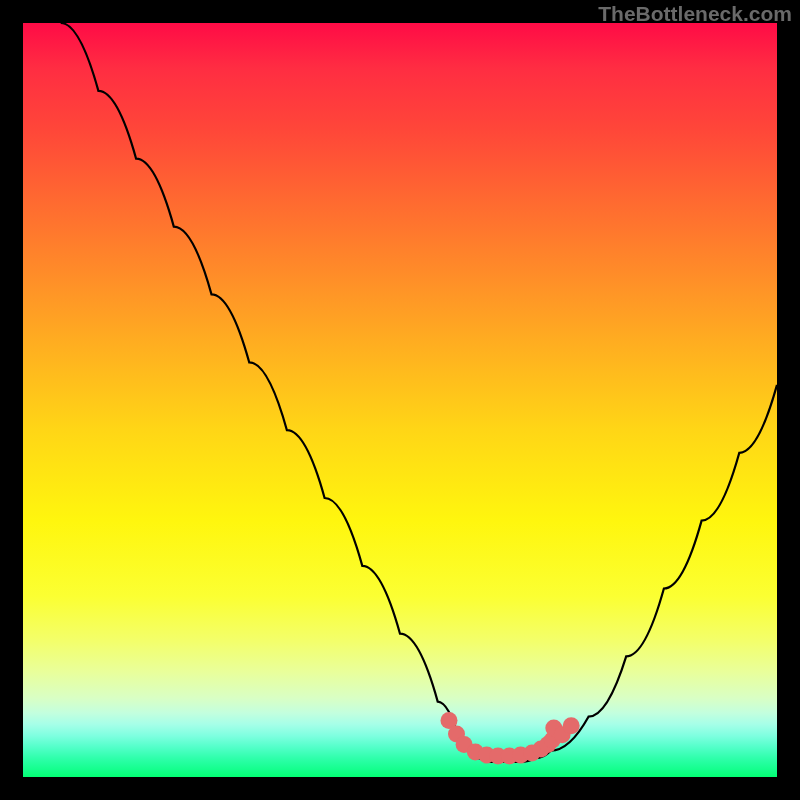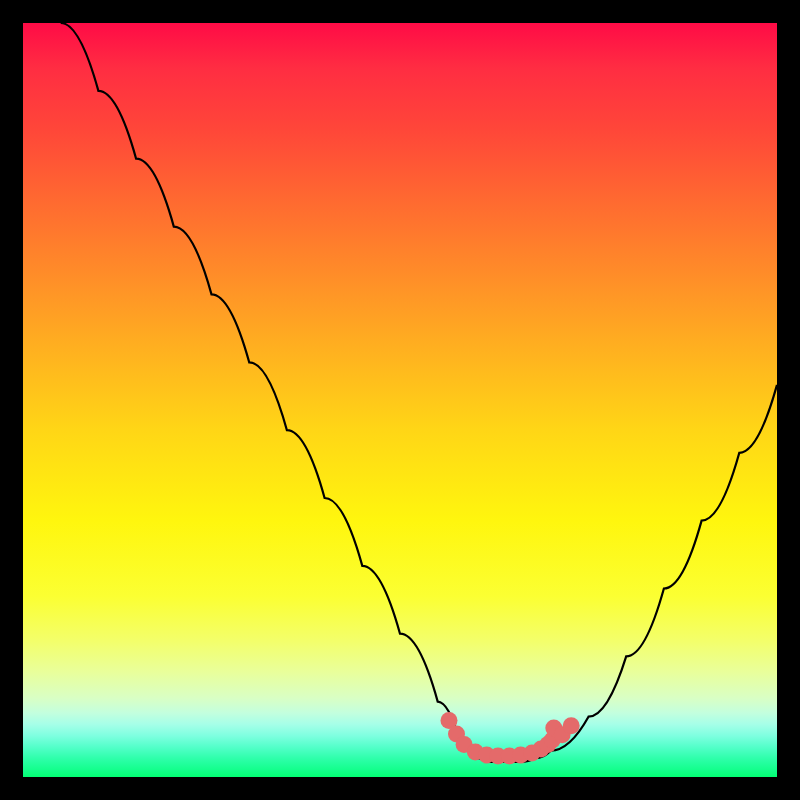--- a/index.html
+++ b/index.html
@@ -79,13 +79,14 @@
           <circle cx="509.0" cy="729.9" r="8.5" fill="#e46a6a"></circle>
           <circle cx="518.0" cy="726.1" r="8.5" fill="#e46a6a"></circle>
           <circle cx="524.8" cy="721.6" r="8.5" fill="#e46a6a"></circle>
           <circle cx="529.3" cy="717.1" r="8.5" fill="#e46a6a"></circle>
           <circle cx="530.8" cy="705.0" r="8.5" fill="#e46a6a"></circle>
           <circle cx="539.1" cy="711.8" r="8.5" fill="#e46a6a"></circle>
           <circle cx="548.2" cy="702.7" r="8.5" fill="#e46a6a"></circle>
         </g>
     </svg>
   </div>
+  <div class="watermark">TheBottleneck.com</div>
 </div>
 
 </body></html>

